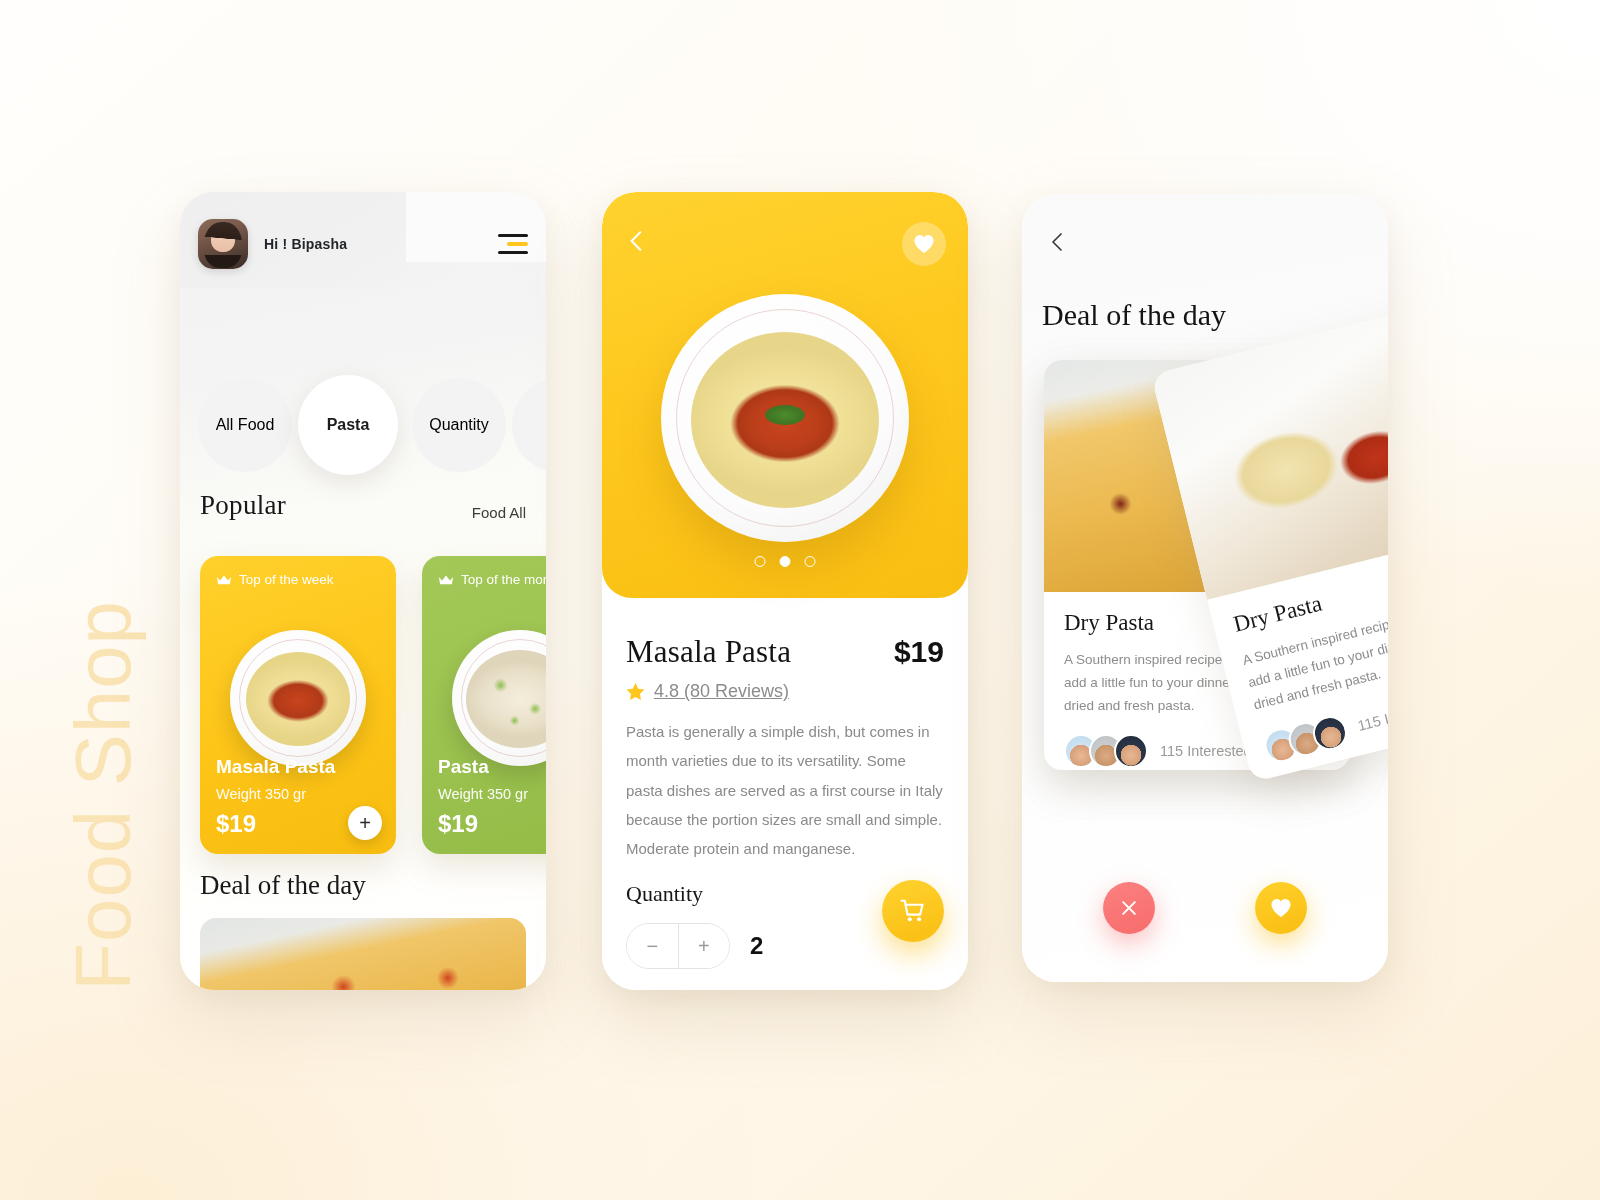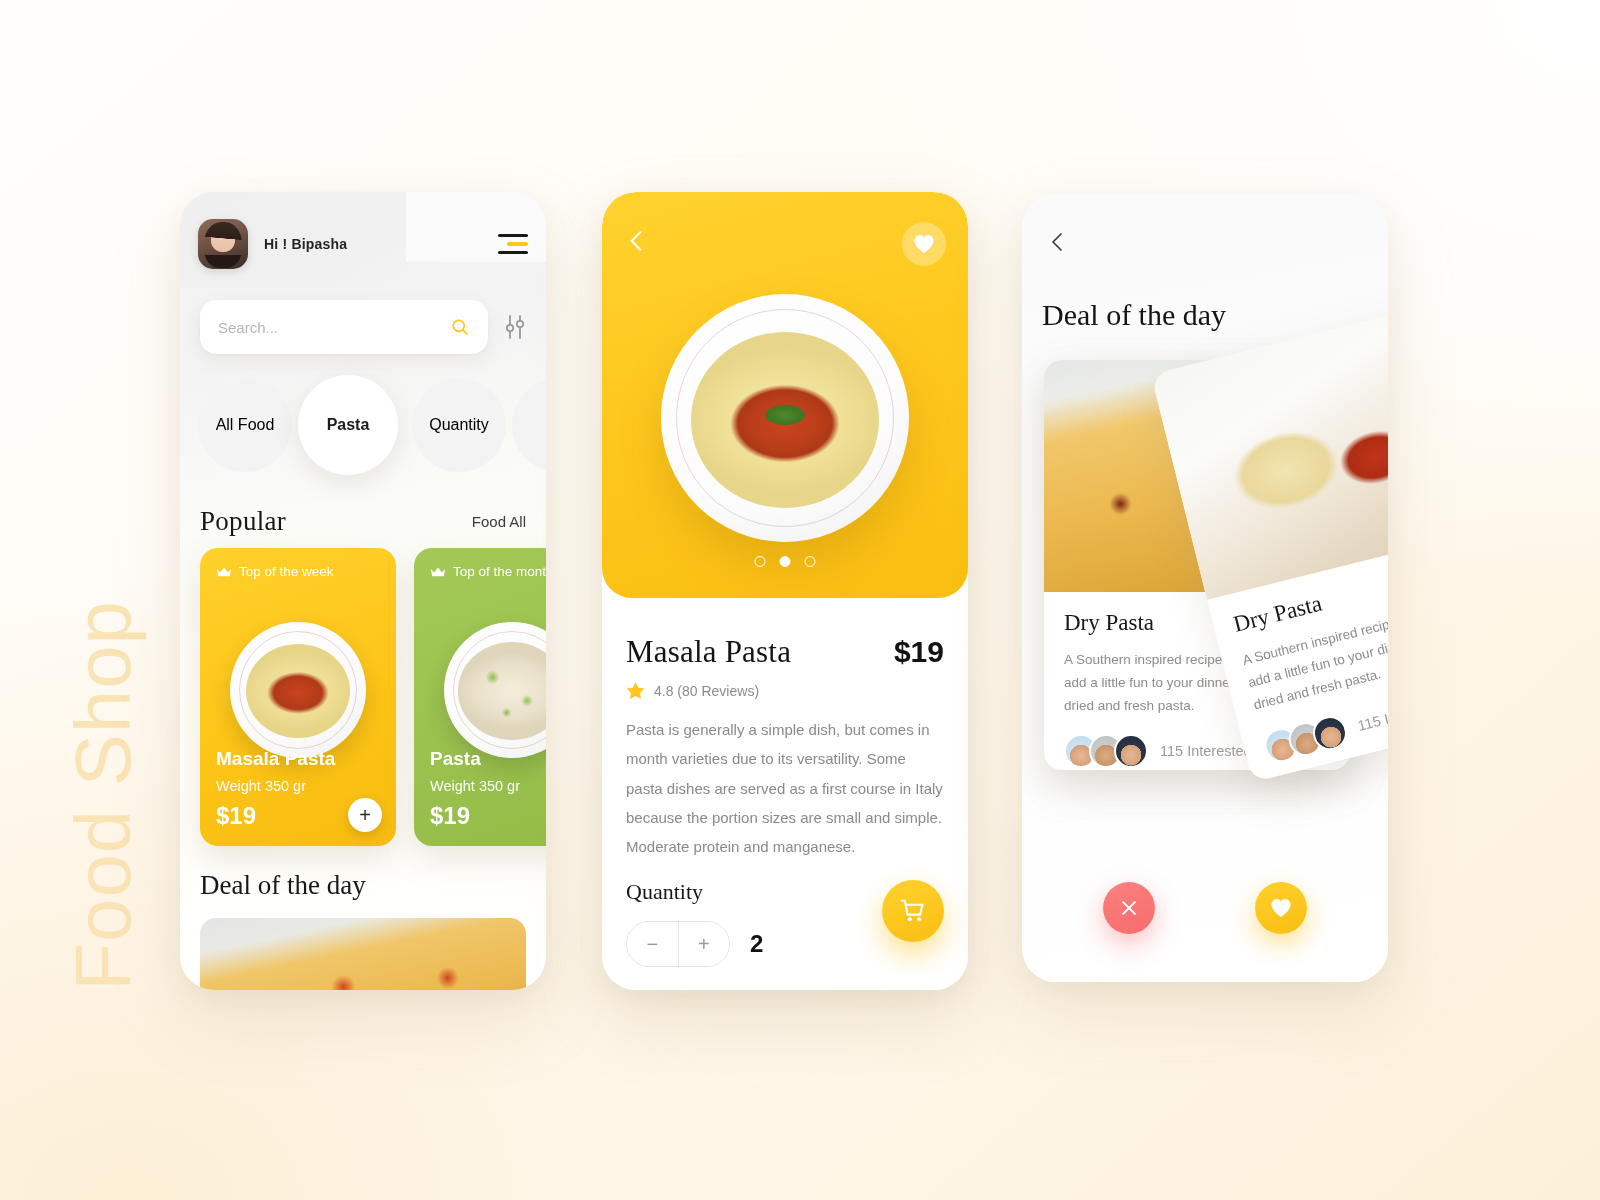--- a/index.html
+++ b/index.html
@@ -102,26 +102,26 @@
     position: absolute; top: 0; width: 94px; height: 94px; border-radius: 50%;
     display: flex; align-items: center; justify-content: center;
     font-size: 16px; color: #000000; background: #F3F3F3; cursor: pointer;
   }
   .cat.on {
     background: #fff; color: #1C1C1C; font-weight: 600; width: 100px; height: 100px; top: -3px;
     box-shadow: 0 8px 24px rgba(150,140,120,0.18);
   }
 
   .sec-title-row {
-    position: absolute; left: 20px; right: 20px; top: 298px; display: flex; align-items: center; z-index: 3; margin-top: 16px;
+    position: absolute; left: 20px; right: 20px; top: 298px; display: flex; align-items: flex-end; z-index: 3;
   }
   .sec-title { font-family: "Liberation Serif", serif; font-size: 27px; color: #17181A; letter-spacing: .3px; }
   .viewall { margin-left: auto; font-size: 15px; color: #3B3B3B; cursor: pointer; }
 
-  .popular-rail { position: absolute; left: 20px; top: 356px; display: flex; gap: 18px; z-index: 3; }
+  .popular-rail { position: absolute; left: 20px; top: 364px; display: flex; gap: 26px; z-index: 3; }
   .food-card {
     width: 196px; height: 298px; border-radius: 18px; position: relative; overflow: hidden; flex: none;
     padding: 16px; color: #fff;
     box-shadow: 0 14px 30px rgba(170,150,110,0.22);
   }
   .food-card.yellow { background: linear-gradient(160deg,#FFD02B 0%, #FDC518 55%, #F7BC10 100%); }
   .food-card.green  { background: linear-gradient(160deg,#A3C857 0%, #9BC24F 55%, #93BB46 100%); }
   .badge-top { display: flex; align-items: center; gap: 7px; font-size: 13.5px; white-space: nowrap; }
   .crown { width: 16px; height: 12px; flex: none; }
   .dish {
@@ -204,21 +204,21 @@
   .dots { position: absolute; left: 50%; top: 364px; transform: translateX(-50%); display: flex; gap: 14px; z-index: 5; }
   .dots i { width: 11px; height: 11px; border-radius: 50%; border: 1.6px solid #fff; display: block; cursor: pointer; }
   .dots i.on { background: #fff; }
 
   .s2-body { position: absolute; left: 0; top: 406px; right: 0; bottom: 0; padding: 36px 24px 0 24px; }
   .s2-titlerow { display: flex; align-items: baseline; }
   .s2-title { font-family: "Liberation Serif", serif; font-size: 31px; color: #141414; letter-spacing: .2px; }
   .s2-price { margin-left: auto; font-size: 30px; font-weight: 700; color: #121212; }
   .s2-rating { display: flex; align-items: center; gap: 9px; margin-top: 11px; }
   .star { width: 19px; height: 19px; flex: none; }
-  .s2-ratingtxt { font-size: 14px; color: #8C8C8C; }
+  .s2-ratingtxt { font-size: 18px; color: #8C8C8C; text-decoration: underline; }
   .s2-desc { margin-top: 15px; font-size: 15px; line-height: 1.95; color: #8A8A8A; }
   .s2-qty-label { font-family: "Liberation Serif", serif; font-size: 22px; color: #161616; margin-top: 18px; }
   .qty-row { display: flex; align-items: center; gap: 20px; margin-top: 16px; }
   .stepper {
     width: 104px; height: 46px; border: 1.3px solid #E3E3E3; border-radius: 23px; display: flex; overflow: hidden;
   }
   .stepper button {
     flex: 1; background: #fff; border: 0; font-size: 20px; color: #9A9A9A; cursor: pointer;
     font-family: "Liberation Sans", sans-serif;
   }
@@ -295,37 +295,20 @@
     <div class="s1-header">
       <div class="avatar-me"></div>
       <div class="greet">Hi ! Bipasha</div>
       <div class="burger">
         <i></i>
         <i class="mid"></i>
         <i></i>
       </div>
     </div>
 
-    <div class="searchrow">
-      <div class="searchbox">
-        <input type="text" placeholder="Search..." style="">
-        <svg class="search-ic" width="20" height="20" viewBox="0 0 24 24">
-          <circle cx="10.5" cy="10.5" r="6.6" fill="none" stroke="#FFC61E" stroke-width="2.1"></circle>
-          <line x1="15.4" y1="15.4" x2="20.4" y2="20.4" stroke="#FFC61E" stroke-width="2.1" stroke-linecap="round"></line>
-        </svg>
-      </div>
-      <svg class="filter-ic" viewBox="0 0 26 30">
-        <line x1="8" y1="4" x2="8" y2="12" stroke="#9A9A9A" stroke-width="1.8" stroke-linecap="round"></line>
-        <circle cx="8" cy="16" r="3.2" fill="none" stroke="#9A9A9A" stroke-width="1.8"></circle>
-        <line x1="8" y1="20" x2="8" y2="26" stroke="#9A9A9A" stroke-width="1.8" stroke-linecap="round"></line>
-        <line x1="18" y1="4" x2="18" y2="8" stroke="#9A9A9A" stroke-width="1.8" stroke-linecap="round"></line>
-        <circle cx="18" cy="12" r="3.2" fill="none" stroke="#9A9A9A" stroke-width="1.8"></circle>
-        <line x1="18" y1="16" x2="18" y2="26" stroke="#9A9A9A" stroke-width="1.8" stroke-linecap="round"></line>
-      </svg>
-    </div>
 
     <div class="cats">
       <div class="cat" style="left:18px">
         <span>All Food</span>
       </div>
       <div class="cat on" style="left:118px">
         <span>Pasta</span>
       </div>
       <div class="cat" style="left:232px">
         <span>Quantity</span>

